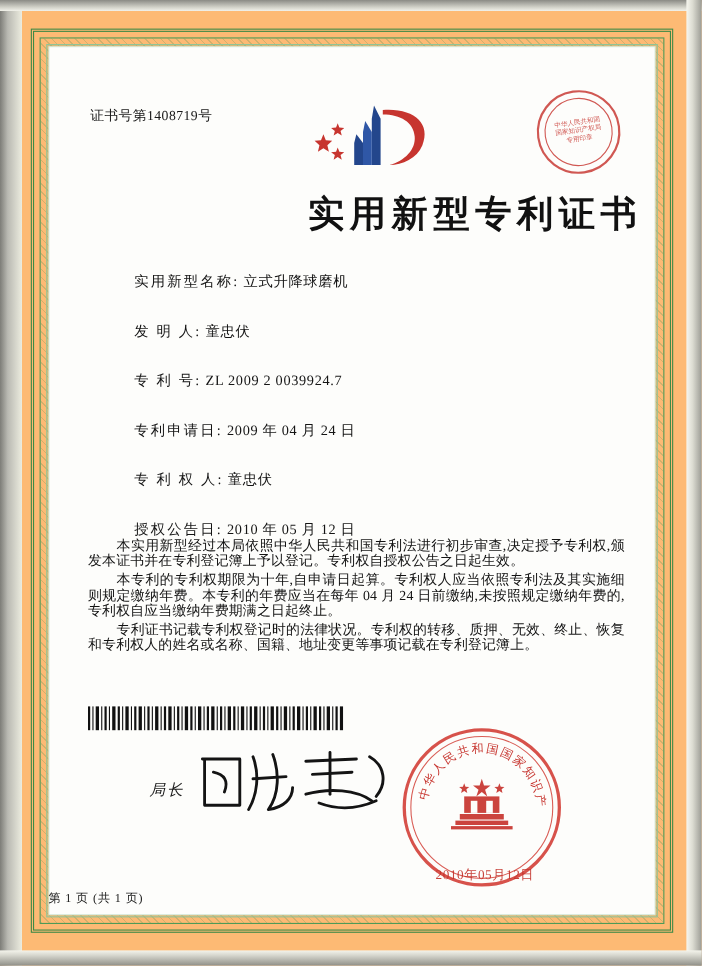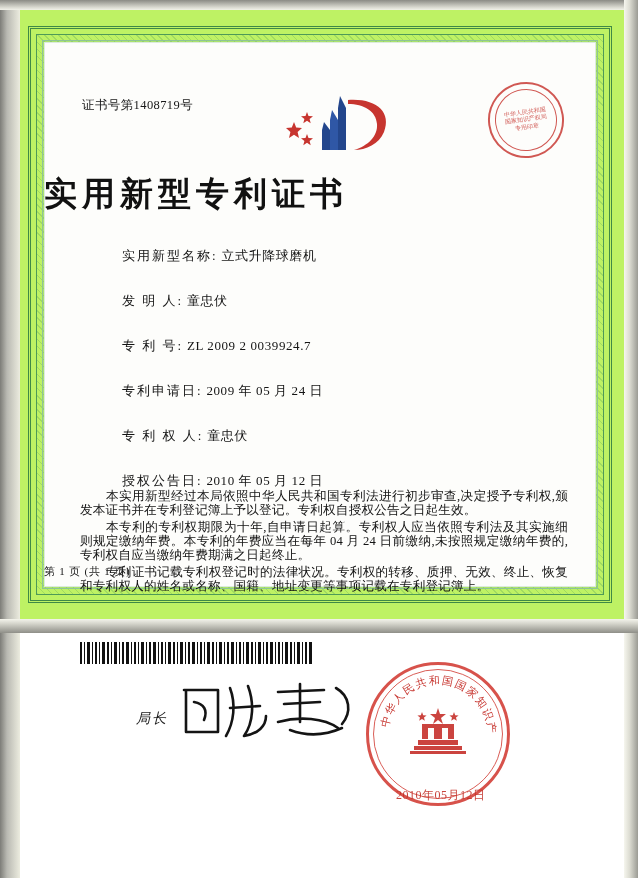--- a/index.html
+++ b/index.html
@@ -11,22 +11,22 @@
     width: 638px;
     height: 878px;
     font-family: "Liberation Serif", "DejaVu Serif", serif;
     color: #1b1b1b;
     overflow: hidden;
   }
 
   .page {
     position: relative;
     width: 638px;
-    height: 633px;
-    background: #bef264;
+    height: 878px;
+    background: #fdba74;
     box-sizing: border-box;
   }
 
   
   .edge-left {
     position: absolute; left: 0; top: 0; width: 20px; height: 878px;
     background: linear-gradient(to right, #7d7d78 0%, #b9b9b2 35%, #ececdf 100%);
   }
   .edge-top {
     position: absolute; left: 0; top: 0; width: 638px; height: 10px;
@@ -118,21 +118,21 @@
     line-height: 1.25;
     text-align: center;
     font-family: "Liberation Serif", serif;
   }
   .seal-top-inner span { display: block; white-space: nowrap; }
 
   
   .doc-title {
     position: absolute;
     left: 0; right: 12px; top: 130px;
-    text-align: left;
+    text-align: right;
     font-size: 33px;
     font-weight: bold;
     letter-spacing: 5px;
     color: #111;
     font-family: Liberation Sans, sans-serif;
   }
 
   
   .fields {
     position: absolute;
@@ -271,21 +271,21 @@
       <div class="field-row">
         <span class="field-label">发 明 人:</span>
         <span class="field-value">童忠伏</span>
       </div>
       <div class="field-row">
         <span class="field-label">专 利 号:</span>
         <span class="field-value">ZL 2009 2 0039924.7</span>
       </div>
       <div class="field-row">
         <span class="field-label">专利申请日:</span>
-        <span class="field-value">2009 年 05 月 24 日</span>
+        <span class="field-value">2009 年 04 月 24 日</span>
       </div>
       <div class="field-row">
         <span class="field-label">专 利 权 人:</span>
         <span class="field-value">童忠伏</span>
       </div>
       <div class="field-row">
         <span class="field-label">授权公告日:</span>
         <span class="field-value">2010 年 05 月 12 日</span>
       </div>
     </div>

